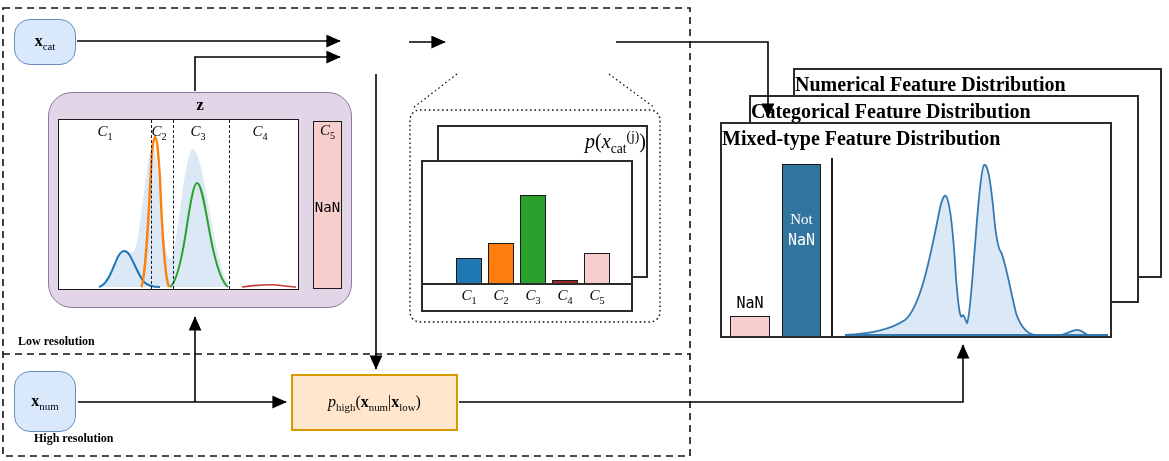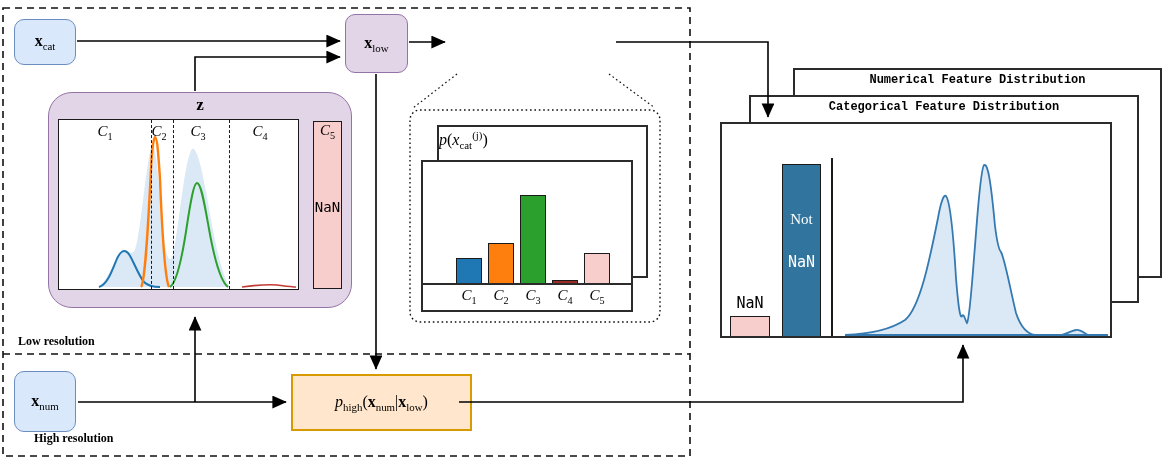--- a/index.html
+++ b/index.html
@@ -3,21 +3,21 @@
 <meta charset="utf-8">
 <style>
   *{box-sizing:border-box;margin:0;padding:0}
   html,body{background:#fff}
   #canvas{position:relative;width:1169px;height:461px;background:#fff;overflow:hidden;
           font-family:"Liberation Serif",serif;color:#000}
   .abs{position:absolute}
   svg{display:block}
   
   .node{position:absolute;display:flex;align-items:center;justify-content:center;font-size:16px}
-  .node.blue{background:var(--blue-fill);border:1.6px solid var(--blue-stroke);border-radius:10px}
+  .node.blue{background:var(--blue-fill);border:1.6px solid var(--blue-stroke);border-radius:16px}
   .node.purple{background:var(--purple-fill);border:1.6px solid var(--purple-stroke);border-radius:10px}
   .node.orangebox{background:var(--orange-fill);border:2px solid var(--orange-stroke)}
   
   .m-rm{font-style:normal}
   .m-it{font-style:italic}
   .m-bf{font-weight:bold}
   .m-sub{font-size:68%;vertical-align:-0.35em}
   .m-sup{font-size:68%;vertical-align:0.55em}
   .mono{font-family:"DejaVu Sans Mono",monospace}
   
@@ -25,36 +25,36 @@
         background:var(--purple-fill);border:1.6px solid var(--purple-stroke)}
   #zlabel{position:absolute;top:2px;left:0;right:0;text-align:center;font-size:17px}
   #zplot{position:absolute;left:9px;top:26px;width:241px;height:171px;background:#fff;border:1.6px solid #1a1a1a}
   .zdash{position:absolute;top:0;bottom:0;width:0;border-left:1.4px dashed #1a1a1a}
   .clabel{position:absolute;top:3px;transform:translateX(-50%);font-size:15px}
   #c5box{position:absolute;left:264px;top:28px;width:29px;height:168px;background:var(--pink-fill);
          border:1.6px solid #1a1a1a;display:flex;flex-direction:column;align-items:center}
   #c5box .mono{margin-top:58px;font-size:14px}
   
   .wpanel{position:absolute;background:#fff;border:2px solid #2b2b2b}
-  .wtitle{position:absolute;top:2px;left:0;right:0;text-align:left;font-size:16px}
+  .wtitle{position:absolute;top:2px;left:0;right:0;text-align:right;font-size:20px}
   #inset-bars{position:absolute;left:0;right:0;bottom:27px;display:flex;align-items:flex-end;
               gap:6px;padding-left:33px}
   .ibar{width:26px;border:1.3px solid #1a1a1a;border-bottom:none;flex:0 0 auto}
   #inset-axis{position:absolute;left:0;right:0;bottom:0;height:27px;border-top:2px solid #2b2b2b;
               display:flex;gap:6px;padding-left:33px;padding-top:2px}
   #inset-axis .axlab{width:26px;text-align:center;font-size:15px;flex:0 0 auto}
   
-  .rtitle{position:absolute;top:3px;left:0;right:0;text-align:center;font-weight:bold;font-size:12px;
-          font-family:Liberation Mono, monospace}
+  .rtitle{position:absolute;top:3px;left:0;right:0;font-weight:bold;font-size:20px;
+          font-family:Liberation Serif, serif}
   #panel-mixed{z-index:6}
   #panel-cat{z-index:5}
   #panel-num{z-index:4}
   .mbar{position:absolute;bottom:0;border:1.4px solid #1a1a1a;border-bottom:none}
   #nanlab{position:absolute;left:4px;width:48px;bottom:24px;text-align:center;font-size:15px}
-  #notnanbar{display:flex;flex-direction:column;align-items:center;padding-top:46px;gap:25px;
+  #notnanbar{display:flex;flex-direction:column;align-items:center;padding-top:46px;gap:3px;
              color:#fff;font-size:15px}
   #mdivider{position:absolute;left:109px;bottom:0;width:2px;height:178px;background:#1a1a1a}
   
   .region-label{position:absolute;font-weight:bold;font-size:12px}
   .layer0{z-index:0}.layer10{z-index:10}.layer50{z-index:50;pointer-events:none}
 </style>
 </head>
 <body>
 
 <div id="canvas">
@@ -113,46 +113,44 @@
     </div>
   </div>
 
   <div id="panel-num" class="wpanel" style="left:793px;top:68px;width:369px;height:210px">
     <div class="rtitle">Numerical Feature Distribution</div>
   </div>
   <div id="panel-cat" class="wpanel" style="left:749px;top:95px;width:390px;height:208px">
     <div class="rtitle">Categorical Feature Distribution</div>
   </div>
   <div id="panel-mixed" class="wpanel" style="left:720px;top:122px;width:392px;height:216px">
+    <div class="rtitle">Mixed-type Feature Distribution</div>
     <div id="nanlab" class="mono">NaN</div>
     <div class="mbar" style="left: 8px; width: 40px; height: 20px; background: rgb(248, 206, 204);"></div>
     <div class="mbar" id="notnanbar" style="left: 60px; width: 39px; height: 172px; background: rgb(49, 116, 158);">
       <span>Not</span>
       <span class="mono">NaN</span>
     </div>
     <div id="mdivider"></div>
     <svg class="abs" style="left:0;top:0" width="388" height="212" viewBox="0 0 388 212">
       <path stroke-width="1.8" d="M123,211 C148,210 168,206 183,196 C198,184 208,134 216,94 C219,77 222,70 224,72
                C228,77 231,104 234,154 C236,179 238,196 240,192 C242,189 243,196 245,199
                C247,196 249,174 252,134 C255,99 258,46 262,41 C266,39 269,59 273,102
                C275,118 277,126 279,128 C283,136 288,164 294,189 C299,204 306,210 313,211
                L338,211 C343,211 348,207 354,206 C358,205 362,209 366,211 L386,211 L123,211 Z" stroke="#3579b1" fill="#dbe9f6"></path>
     </svg>
   </div>
 
   <div class="node blue layer10" style="left:14px;top:19px;width:62px;height:46px">
     <span><span class="m-bf">x</span><span class="m-sub">cat</span></span>
   </div>
-  <div class="node purple layer10" style="left:345px;top:14px;width:63px;height:59px">
-    <span><span class="m-bf">x</span><span class="m-sub">low</span></span>
-  </div>
   <div class="node blue layer10" style="left:14px;top:371px;width:62px;height:61px">
     <span><span class="m-bf">x</span><span class="m-sub">num</span></span>
   </div>
-  <div class="node orangebox layer10" style="left:291px;top:374px;width:181px;height:57px">
+  <div class="node orangebox layer10" style="left:291px;top:374px;width:167px;height:57px">
     <span><span class="m-it">p</span><span class="m-sub">high</span><span class="m-rm">(</span><span class="m-bf">x</span><span class="m-sub">num</span><span class="m-rm">|</span><span class="m-bf">x</span><span class="m-sub">low</span><span class="m-rm">)</span></span>
   </div>
 
   <div class="region-label" style="left:18px;top:334px">Low resolution</div>
   <div class="region-label" style="left:34px;top:431px">High resolution</div>
 
   <svg class="abs layer50" style="left:0;top:0" width="1169" height="461" viewBox="0 0 1169 461">
     <defs>
       <marker id="ah" markerWidth="10" markerHeight="9" refX="8.5" refY="4" orient="auto">
         <path d="M0,0 L9,4 L0,8 Z" fill="#000"></path>

